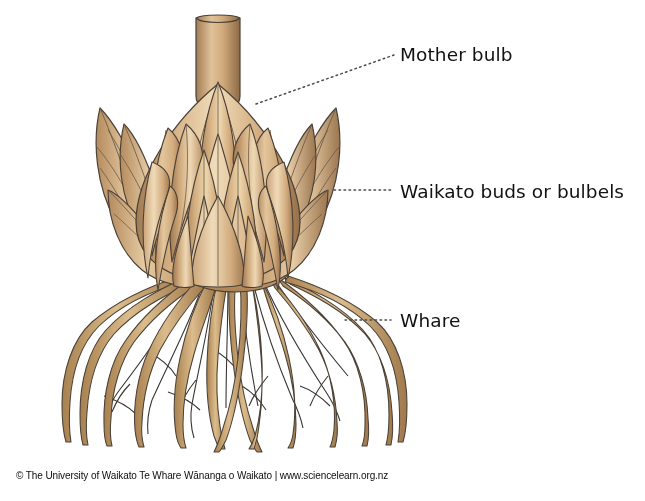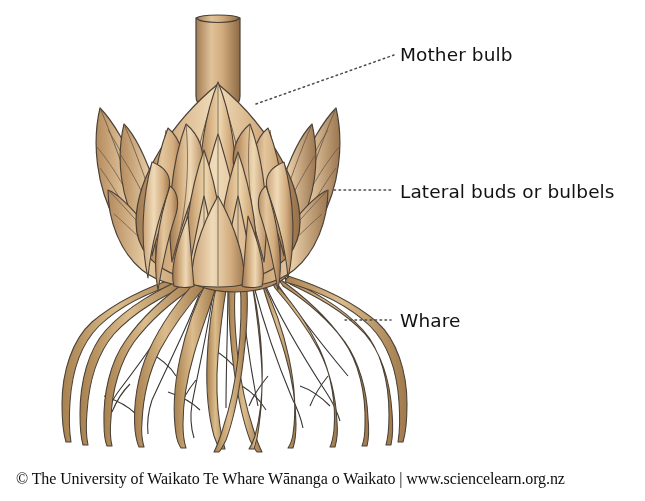--- a/index.html
+++ b/index.html
@@ -35,22 +35,22 @@
     letter-spacing: 0.1px;
   }
   #label-mother-bulb { left: 400px; top: 44px; }
   #label-lateral-buds { left: 400px; top: 181px; }
   #label-roots { left: 400px; top: 310px; }
 
   #caption {
     position: absolute;
     left: 16px;
     top: 470px;
-    font-family: Liberation Serif, serif;
-    font-size: 16px;
+    font-family: Liberation Sans, sans-serif;
+    font-size: 10px;
     color: #0d0d0d;
     white-space: nowrap;
     letter-spacing: -0.1px;
   }
 </style>
 </head>
 <body>
 
 <div id="figure">
 
@@ -254,19 +254,19 @@
 
     <g>
       <line x1="256" y1="104" x2="394" y2="55" stroke="#4d4d4d" stroke-width="1.5" stroke-dasharray="1.6 3.4" stroke-linecap="round"></line>
       <line x1="334" y1="190" x2="392" y2="190" stroke="#4d4d4d" stroke-width="1.5" stroke-dasharray="1.6 3.4" stroke-linecap="round"></line>
       <line x1="345" y1="320" x2="391" y2="320" stroke="#4d4d4d" stroke-width="1.5" stroke-dasharray="1.6 3.4" stroke-linecap="round"></line>
     </g>
   </svg>
 
   <div class="label" id="label-mother-bulb">Mother bulb</div>
 
-  <div class="label" id="label-lateral-buds">Lateral buds or bulbels</div>
+  <div class="label" id="label-lateral-buds">Waikato buds or bulbels</div>
 
   <div class="label" id="label-roots">Whare</div>
 
   <div id="caption">© The University of Waikato Te Whare Wānanga o Waikato | www.sciencelearn.org.nz</div>
 
 </div>
 
 </body></html>

